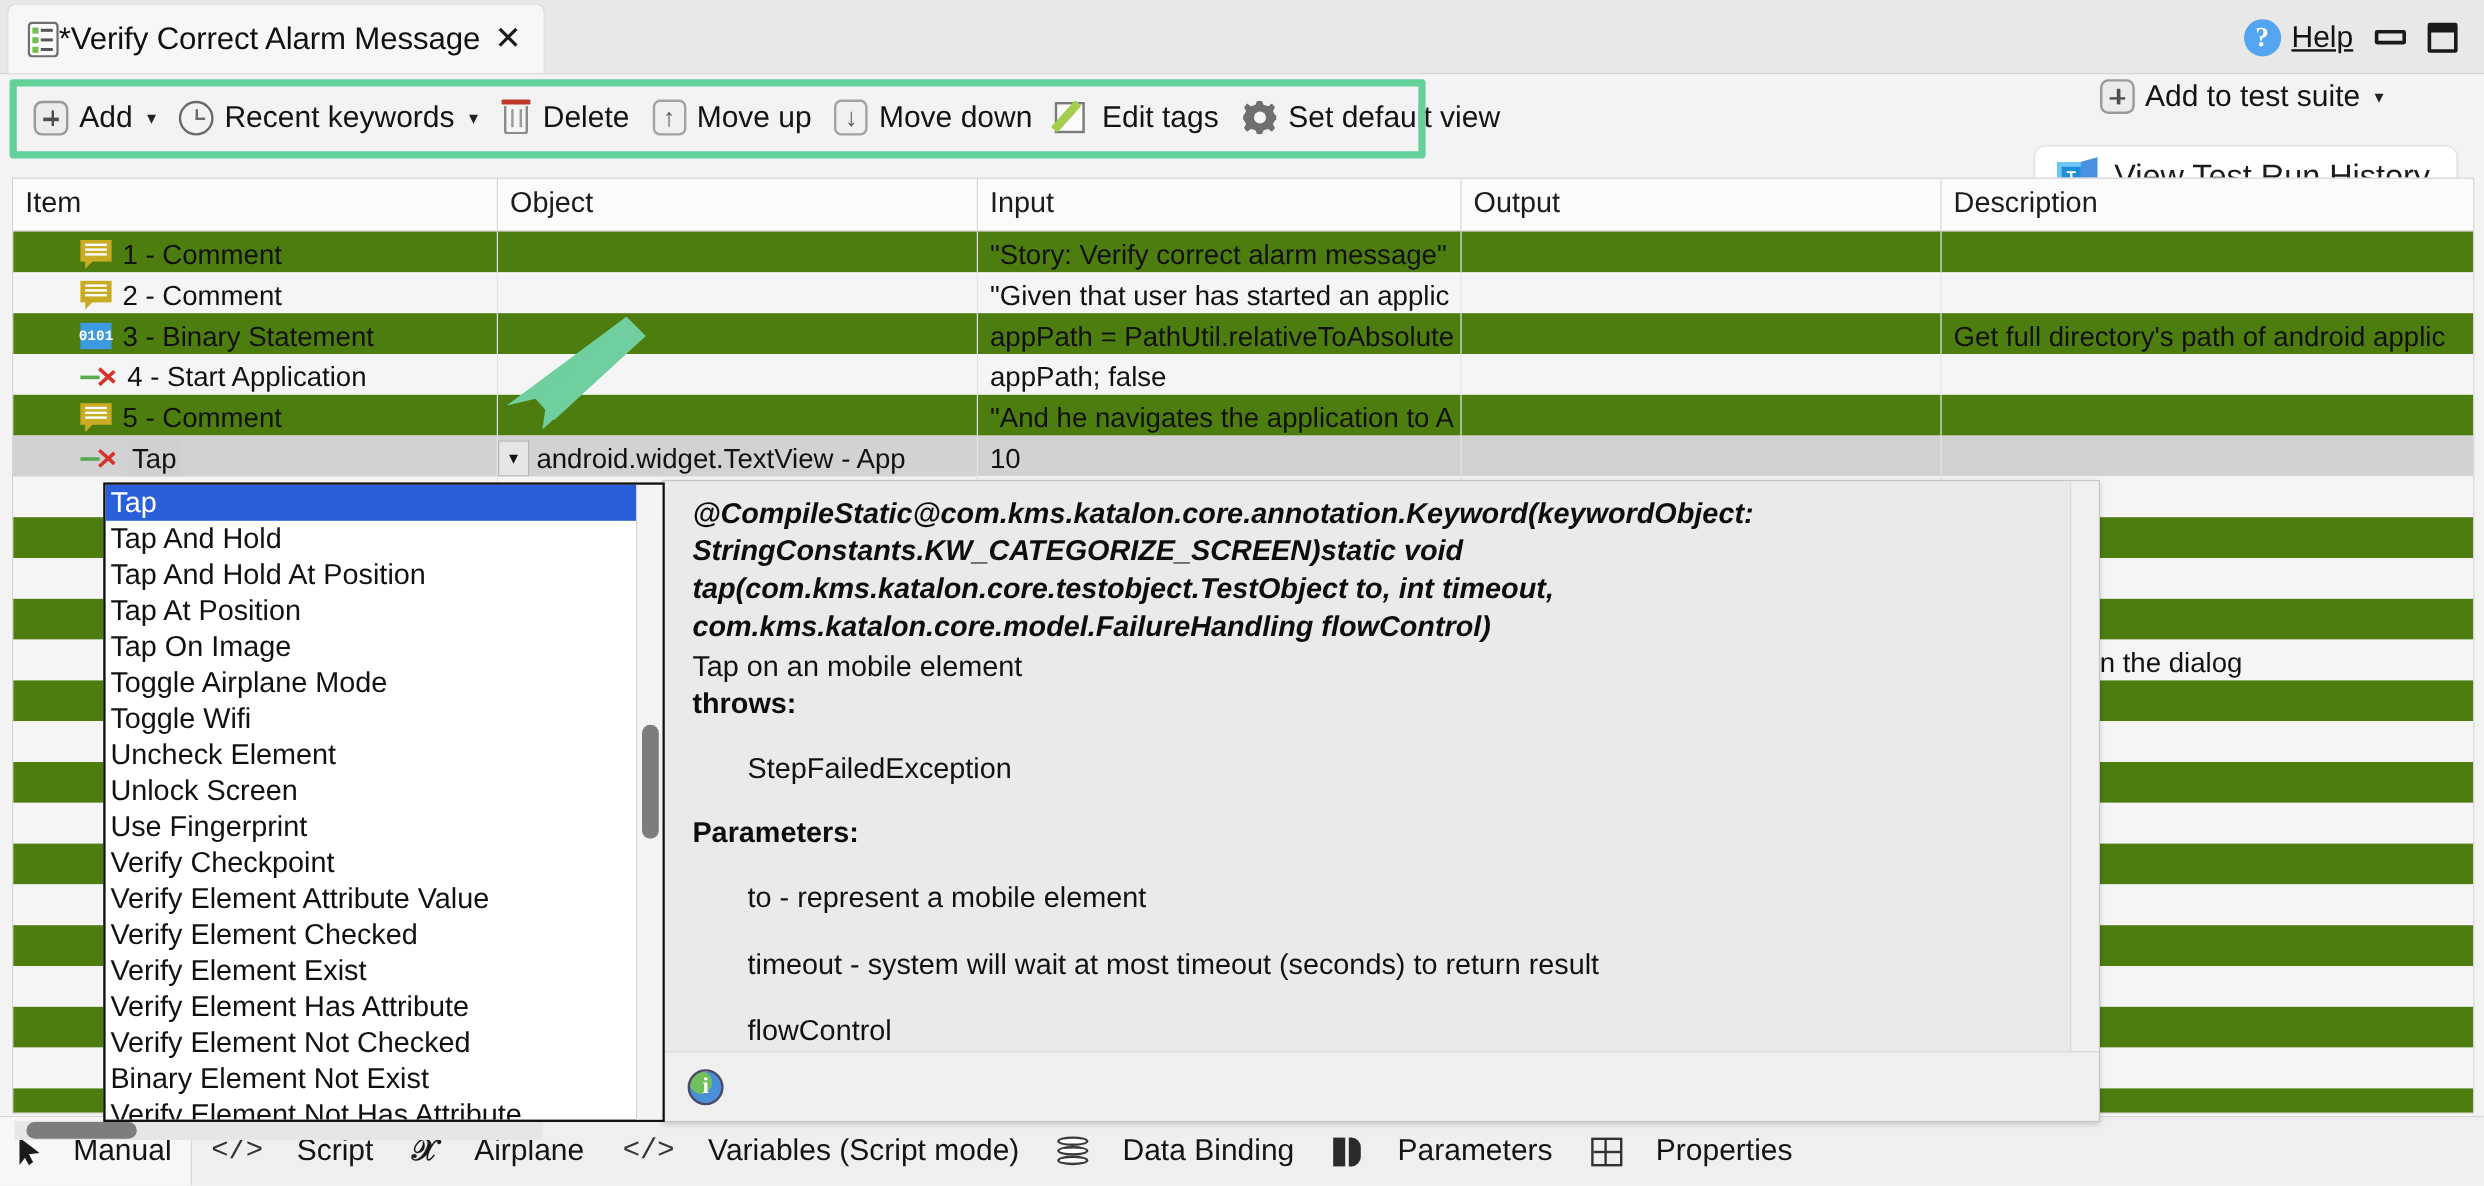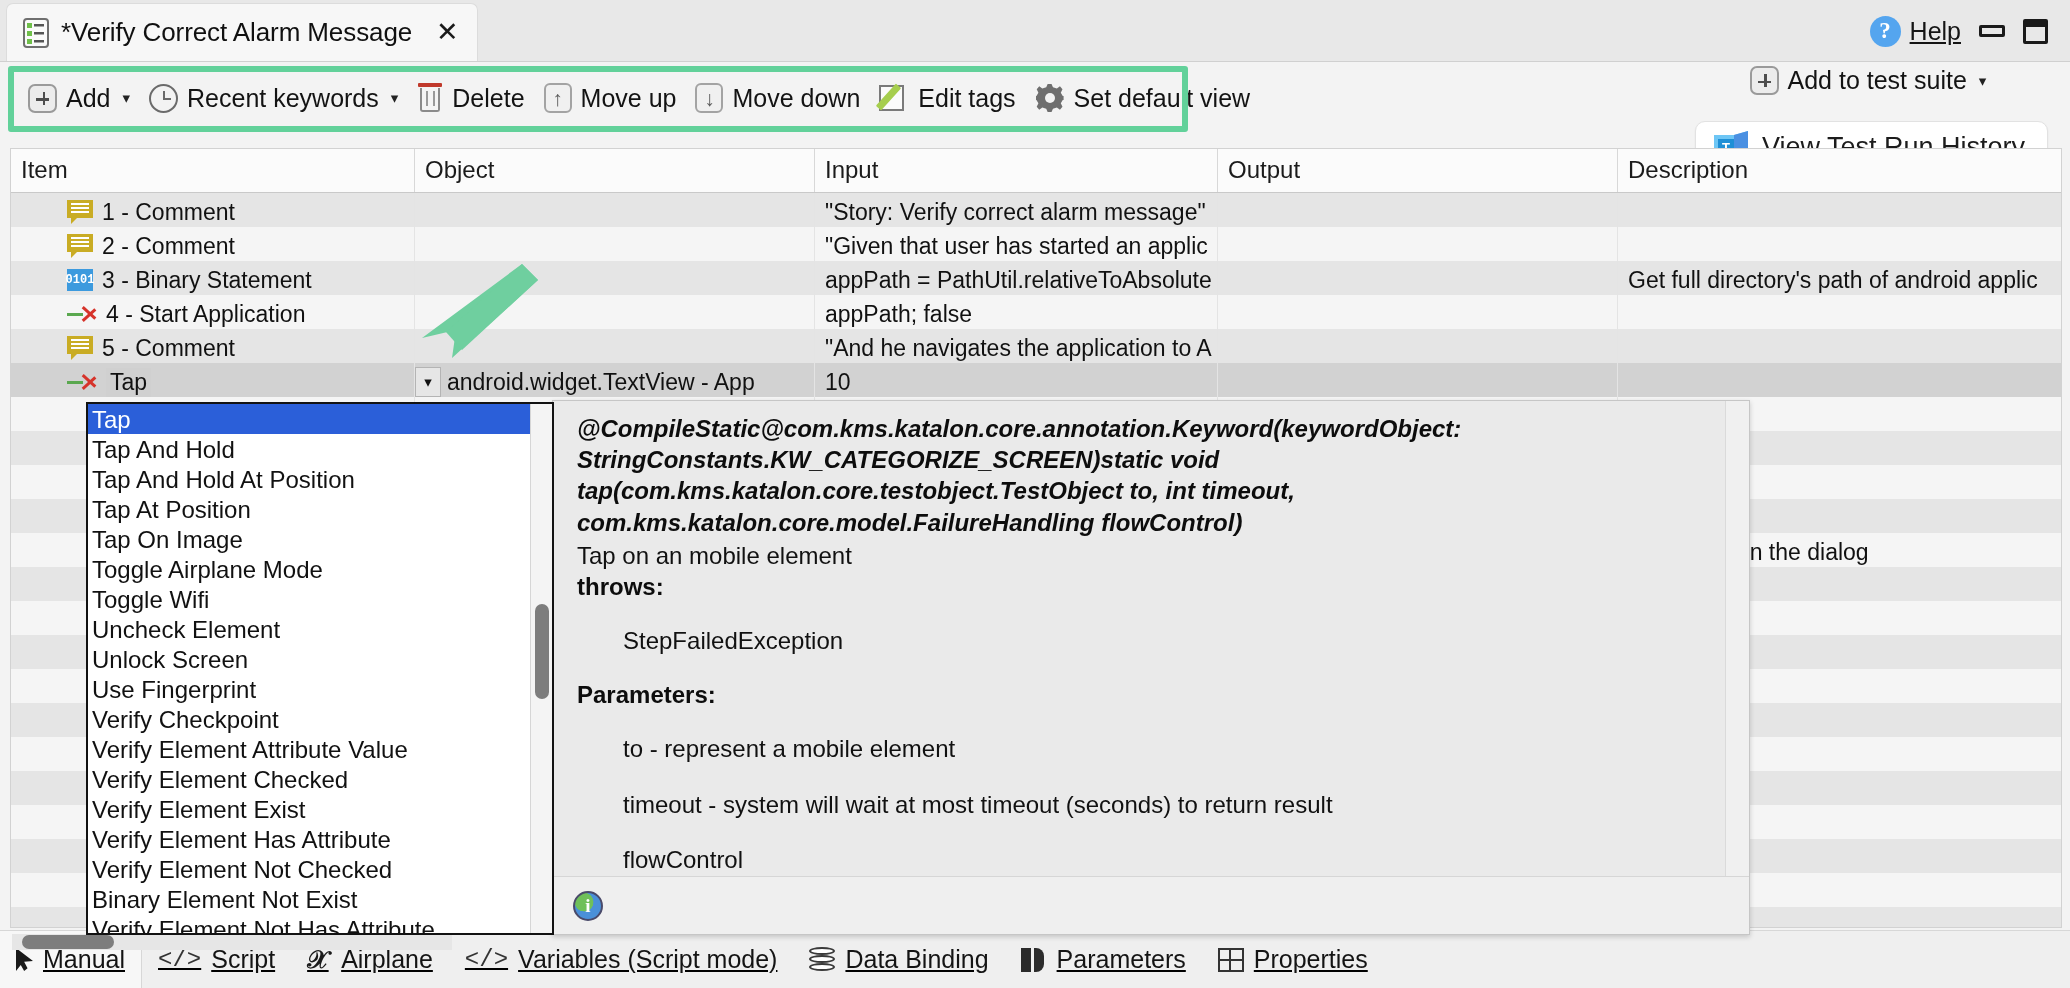--- a/index.html
+++ b/index.html
@@ -24,21 +24,20 @@
     border-bottom: 1px solid #d0d0d0;
   }
   .tab {
     position: absolute; left: 6px; top: 3px; height: 58px;
     background: #f7f7f7;
     border: 1px solid #dcdcdc;
     border-bottom: none;
     border-radius: 7px 7px 0 0;
     display: flex; align-items: center;
     padding: 0 14px 0 16px;
-    gap: 12px;
   }
   .tab-icon { width: 26px; height: 30px; position: relative; flex: 0 0 auto; }
   .tab-title {
     font-size: 26px; color: #101010; white-space: nowrap;
     letter-spacing: -0.1px;
   }
   .tab-close {
     font-size: 27px; color: #1a1a1a; margin-left: 8px; line-height: 1;
     font-weight: 400; cursor: pointer; padding: 0 4px;
   }
@@ -173,21 +172,21 @@
     font-size: 24px; color: #1b1b1b; padding: 7px 0 0 10px;
     border-right: 1px solid #d8d8d8; white-space: nowrap; overflow: hidden;
   }
   .c-item { width: 404px; }
   .c-object { width: 400px; }
   .c-input { width: 403px; }
   .c-output { width: 400px; }
   .c-desc { width: 441px; border-right: none; }
 
   .trow { display: flex; height: 34px; align-items: stretch; }
-  .trow.odd { background: #e5e5e5; }
+  .trow.odd { background: #4d7c0f; }
   .trow.even { background: #f5f5f5; }
   .trow.sel { background: #d2d2d2; }
   .td {
     font-size: 23px; color: #111; padding: 4px 0 0 10px;
     border-right: 1px solid #e4e4e4; white-space: nowrap; overflow: hidden;
     display: flex; align-items: center;
   }
   .td.c-desc { border-right: none; }
   .td.c-item { padding-left: 0; }
   .cell-item-inner { display: flex; align-items: center; gap: 9px; padding-left: 56px; }
@@ -286,22 +285,22 @@
     color:#fff; font-size:19px; font-weight:bold; font-family:"Liberation Serif", serif;
   }
 
   
   .bottom {
     position:absolute; left:0; bottom:0; width:2070px; height:58px;
     background:#efefef; border-top:1px solid #d7d7d7;
     display:flex; align-items:center;
   }
   .btab {
-    display:flex; align-items:center; gap:10px;
-    padding: 0 16px; height: 58px; cursor:pointer; white-space:nowrap;text-decoration:underline;
+    display:flex; align-items:center; gap:28px;
+    padding: 0 16px; height: 58px; cursor:pointer; white-space:nowrap;
   }
   .btab.active { background:#f7f7f7; border-right:1px solid #d7d7d7; }
   .btab .lbl { font-size:25px; color:#141414; }
   .ico-cursor { width:17px; height:23px; background:#1a1a1a; flex:0 0 auto;
     clip-path: polygon(0 0, 0 100%, 28% 74%, 48% 100%, 68% 88%, 48% 60%, 100% 56%); }
   .ico-code { font-size:24px; color:#333; font-family:"Liberation Mono", monospace; flex:0 0 auto; }
   .ico-varx { width:24px; height:24px; color:#1a1a1a; font-size:25px; font-weight:bold;
     font-family:"Liberation Serif", serif; flex:0 0 auto; line-height:24px; }
   .ico-db { width:26px; height:26px; flex:0 0 auto; position:relative; }
   .ico-db i { position:absolute; left:0; width:26px; height:8px; border:2px solid #3a3a3a;

